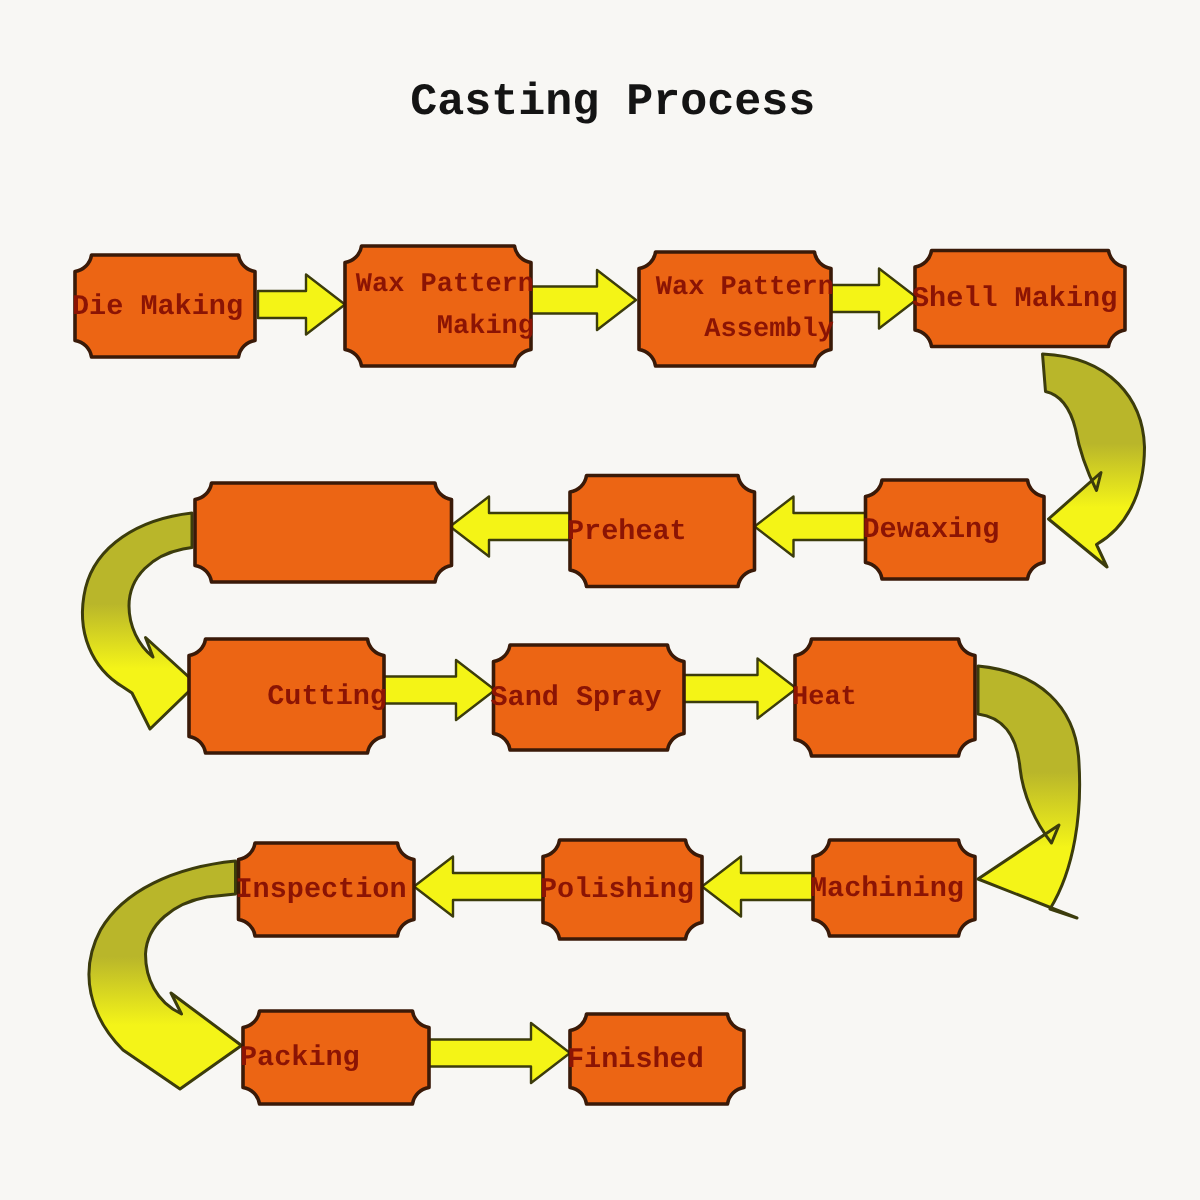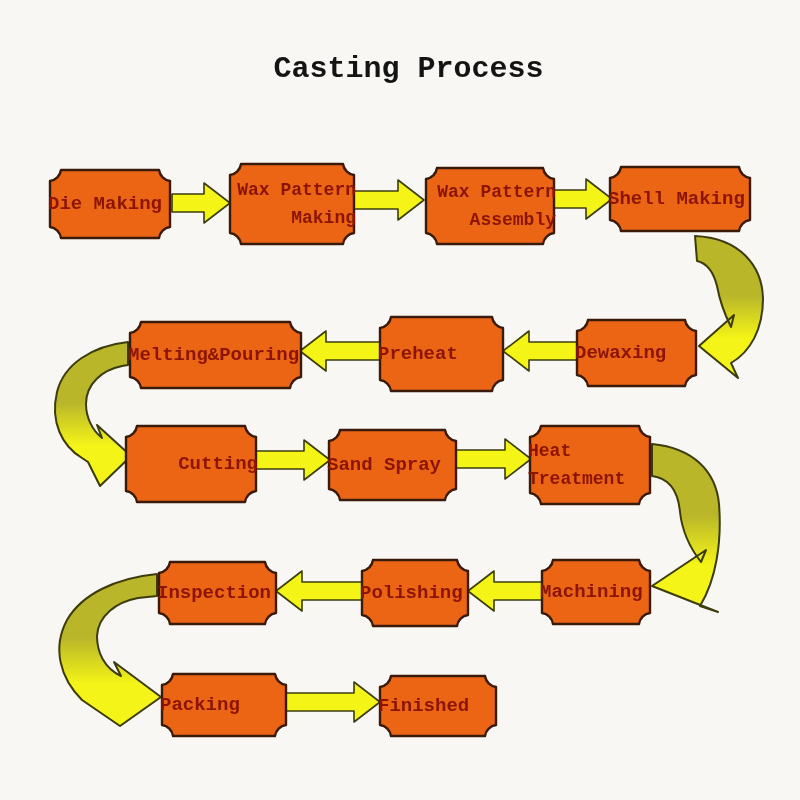--- a/index.html
+++ b/index.html
@@ -111,21 +111,20 @@
       <svg class="plaque" width="123" height="70">
         <path d="M 13 2 L 110 2 A 13 13 0 0 0 121 13 L 121 57 A 13 13 0 0 0 110 68 L 13 68 A 13 13 0 0 0 2 57 L 2 13 A 13 13 0 0 0 13 2 Z"></path>
       </svg>
     <span>Dewaxing</span>
   </div>
 
   <div class="node" style="left:128px;top:320px;width:175px;height:70px">
       <svg class="plaque" width="175" height="70">
         <path d="M 13 2 L 162 2 A 13 13 0 0 0 173 13 L 173 57 A 13 13 0 0 0 162 68 L 13 68 A 13 13 0 0 0 2 57 L 2 13 A 13 13 0 0 0 13 2 Z"></path>
       </svg>
-    <span>Melting&amp;Pouring</span>
   </div>
 
   <div class="node left" style="left:124px;top:424px;width:134px;height:80px">
       <svg class="plaque" width="134" height="80">
         <path d="M 13 2 L 121 2 A 13 13 0 0 0 132 13 L 132 67 A 13 13 0 0 0 121 78 L 13 78 A 13 13 0 0 0 2 67 L 2 13 A 13 13 0 0 0 13 2 Z"></path>
       </svg>
     <span>Cutting</span>
   </div>
 
   <div class="node" style="left:327px;top:428px;width:131px;height:74px">
@@ -133,21 +132,20 @@
         <path d="M 13 2 L 118 2 A 13 13 0 0 0 129 13 L 129 61 A 13 13 0 0 0 118 72 L 13 72 A 13 13 0 0 0 2 61 L 2 13 A 13 13 0 0 0 13 2 Z"></path>
       </svg>
     <span>Sand Spray</span>
   </div>
 
   <div class="node two" style="left:528px;top:424px;width:124px;height:82px">
       <svg class="plaque" width="124" height="82">
         <path d="M 13 2 L 111 2 A 13 13 0 0 0 122 13 L 122 69 A 13 13 0 0 0 111 80 L 13 80 A 13 13 0 0 0 2 69 L 2 13 A 13 13 0 0 0 13 2 Z"></path>
       </svg>
     <span>Heat</span>
-    <span>Treatment</span>
   </div>
 
   <div class="node" style="left:540px;top:558px;width:112px;height:68px">
       <svg class="plaque" width="112" height="68">
         <path d="M 13 2 L 99 2 A 13 13 0 0 0 110 13 L 110 55 A 13 13 0 0 0 99 66 L 13 66 A 13 13 0 0 0 2 55 L 2 13 A 13 13 0 0 0 13 2 Z"></path>
       </svg>
     <span>Machining</span>
   </div>
 
   <div class="node" style="left:157px;top:560px;width:121px;height:66px">

